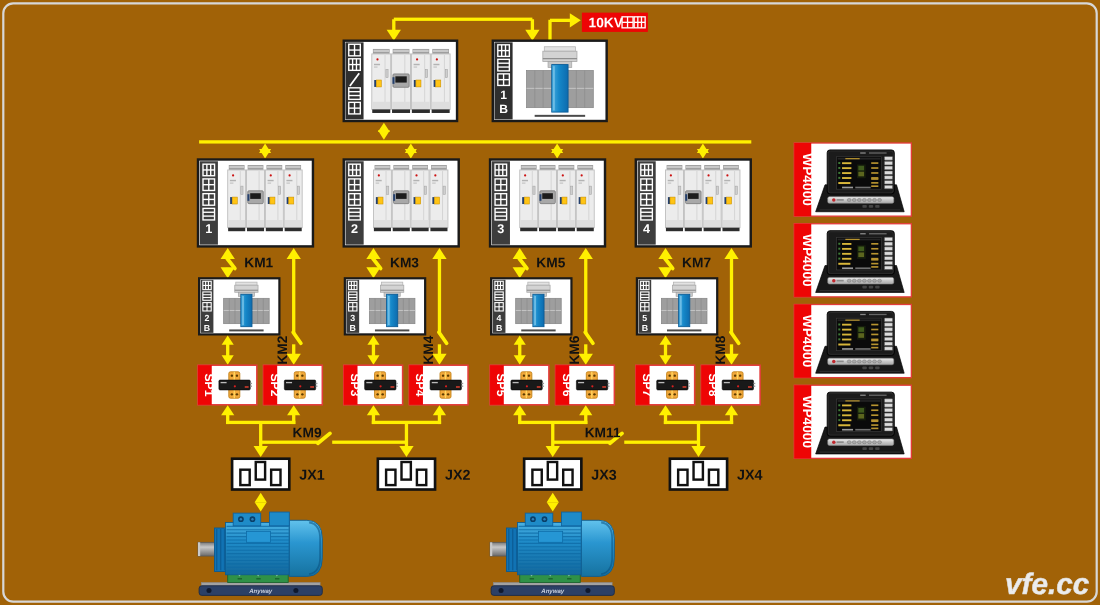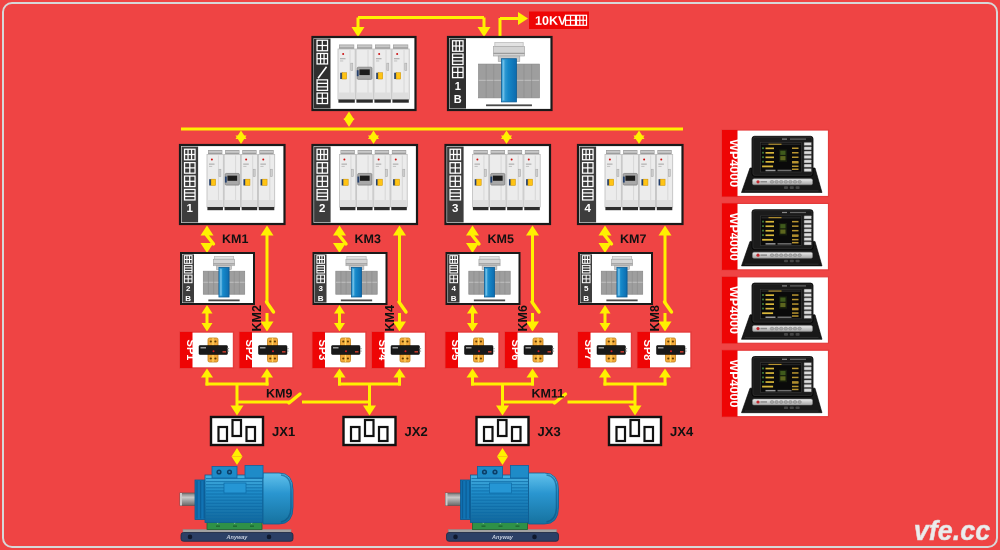--- a/index.html
+++ b/index.html
@@ -1,16 +1,16 @@
 <!DOCTYPE html>
 <html><head>
 <meta charset="utf-8">
 <style>
 html,body { margin:0; padding:0; background:#fff; }
-#stage { position:relative; width:1000px; height:550px; background:#ef4444;
+#stage { position:relative; width:1000px; height:550px; background:#a16207;
   font-family:"Liberation Sans", sans-serif; overflow:hidden; transform: translateZ(0); }
 #frame { position:absolute; left:2px; top:2px; width:992px; height:542px;
   border:2px solid #d7d7d7; border-radius:10px; }
 </style>
 </head>
 <body>
 <div id="stage">
 <div id="frame"></div>
 <svg width="1000" height="550" viewBox="0 0 1000 550" style="position:absolute;left:0;top:0;will-change:transform">
 <defs>

